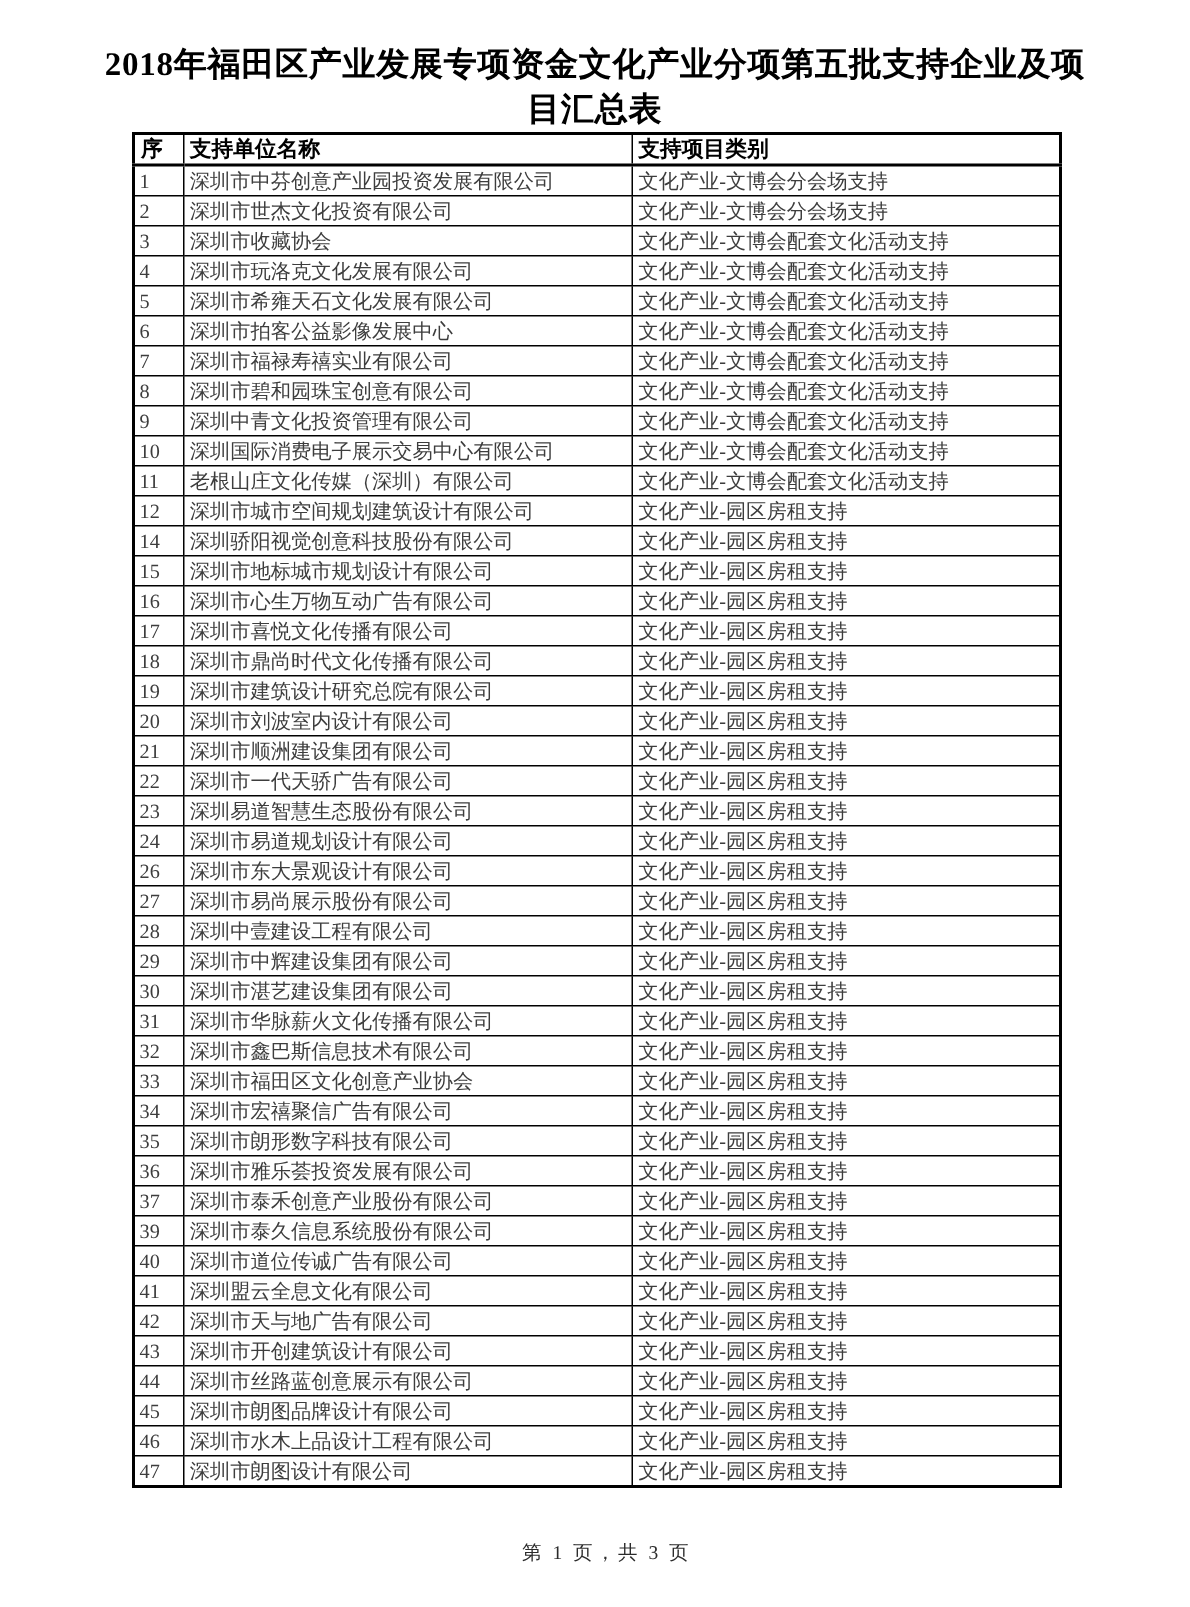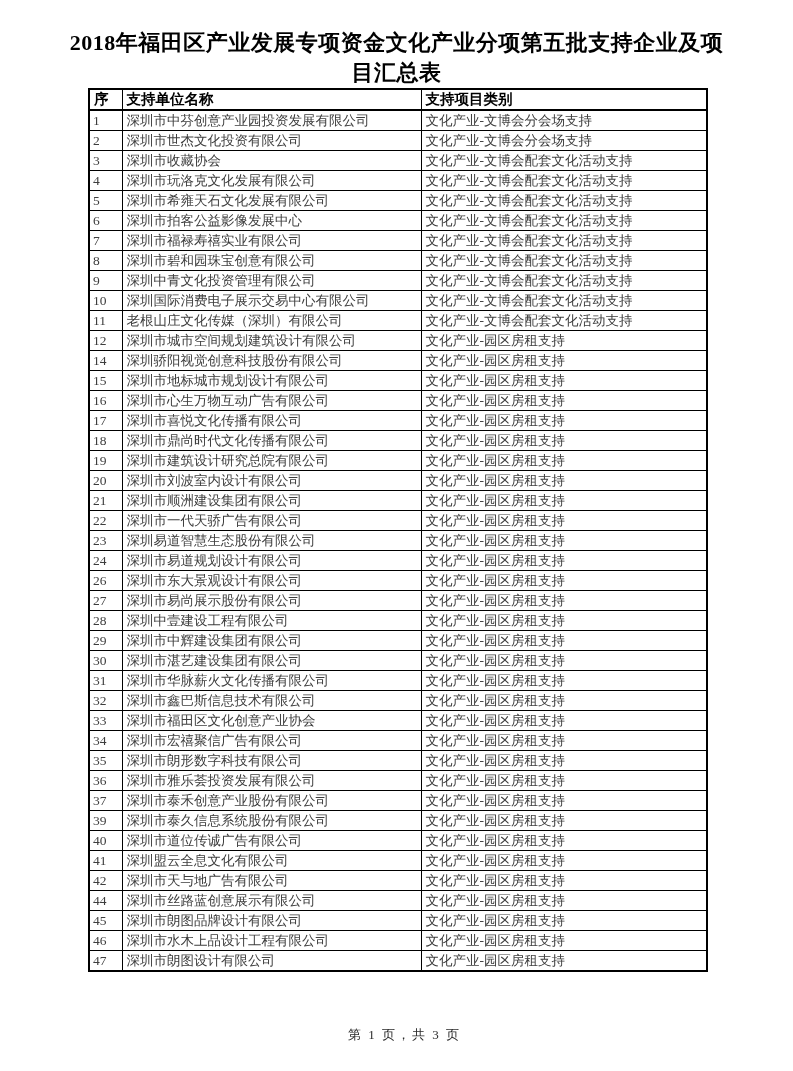--- a/index.html
+++ b/index.html
@@ -279,20 +279,25 @@
           <td>41</td>
           <td>深圳盟云全息文化有限公司</td>
           <td>文化产业-园区房租支持</td>
         </tr>
         <tr>
           <td>42</td>
           <td>深圳市天与地广告有限公司</td>
           <td>文化产业-园区房租支持</td>
         </tr>
         <tr>
+          <td>43</td>
+          <td>深圳市开创建筑设计有限公司</td>
+          <td>文化产业-园区房租支持</td>
+        </tr>
+        <tr>
           <td>44</td>
           <td>深圳市丝路蓝创意展示有限公司</td>
           <td>文化产业-园区房租支持</td>
         </tr>
         <tr>
           <td>45</td>
           <td>深圳市朗图品牌设计有限公司</td>
           <td>文化产业-园区房租支持</td>
         </tr>
         <tr>

